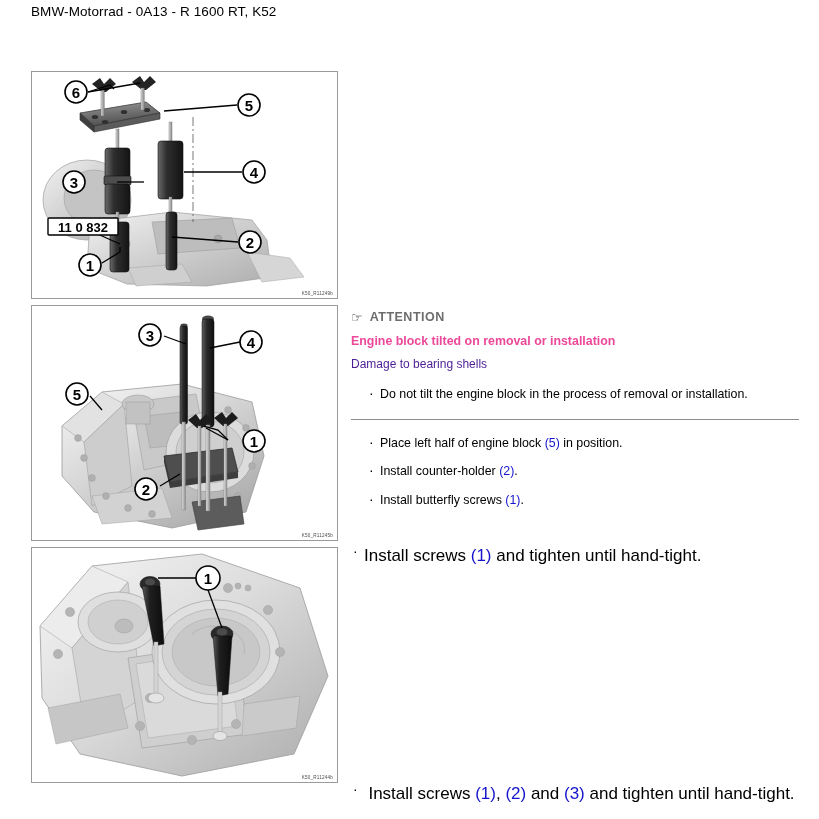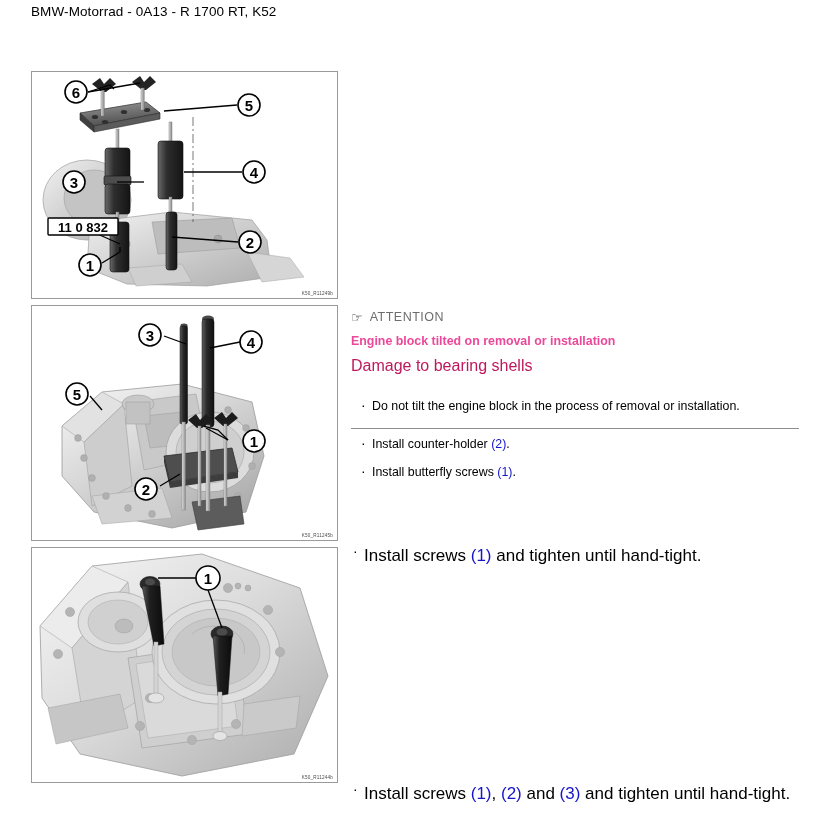--- a/index.html
+++ b/index.html
@@ -74,43 +74,43 @@
   .hand-icon {
     display: inline-block;
     line-height: 1;
     color: #3d3d3d;
     font-size: 13px;
   }
   .attention-label {
     font-size: 12.5px;
     color: #6d6d6d;
     letter-spacing: 0.5px;
-    font-weight: normal;
+    font-weight: bold;
   }
   .attention-title {
     font-size: 12.4px;
     font-weight: bold;
     color: #ec4899;
     margin-bottom: 9px;
   }
   .attention-sub {
-    font-size: 16px;
-    color: #be185d;
-    margin-bottom: 24px;
+    font-size: 12px;
+    color: #4c1d95;
+    margin-bottom: 10px;
   }
   .divider {
     border: 0;
     border-top: 1px solid #8e8e8e;
     margin: 6px 0 0 0;
     width: 100%;
   }
 
   ul.step-list {
     list-style: none;
-    margin: 8px;
+    margin: 16px;
     padding: 0;
   }
   ul.step-list li {
     position: relative;
     font-size: 12.4px;
     color: #000;
     padding-left: 13px;
     margin-bottom: 13px;
     line-height: 1.25;
   }
@@ -141,21 +141,21 @@
   }
   .step-line::before {
     content: "\00B7";
     position: absolute;
     left: 2px;
     top: -3px;
     font-size: 14px;
     color: #000;
   }
   .step-line.pos-mid { top: 546px; }
-  .step-line.pos-bottom { top: 784px; }
+  .step-line.pos-bottom { top: 784px; text-align: center; }
 
   
   .callout-circle { fill: #ffffff; stroke: #000000; stroke-width: 1.6; }
   .callout-text {
     font-family: "Liberation Sans", sans-serif;
     font-weight: bold;
     font-size: 15px;
     fill: #000000;
     text-anchor: middle;
     dominant-baseline: central;
@@ -167,21 +167,21 @@
     font-weight: bold;
     font-size: 13px;
     fill: #000000;
     text-anchor: middle;
     dominant-baseline: central;
   }
 </style>
 </head>
 <body>
 
-<div class="page-header">BMW-Motorrad - 0A13 - R 1700 RT, K52</div>
+<div class="page-header">BMW-Motorrad - 0A13 - R 1600 RT, K52</div>
 
 <div class="figure-column">
 
   <div class="figure-panel fig1">
     <svg class="figure-svg" viewBox="0 0 305 226" preserveAspectRatio="none">
       <defs>
         <linearGradient id="g1casting" x1="0" y1="0" x2="1" y2="1">
           <stop offset="0%" stop-color="#f2f2f2"></stop>
           <stop offset="45%" stop-color="#d2d2d2"></stop>
           <stop offset="100%" stop-color="#aeaeae"></stop>
@@ -483,20 +483,21 @@
 
   <div class="attention-sub">Damage to bearing shells</div>
 
   <ul class="step-list block-warning-steps">
       <li><span>Do not tilt the engine block in the process of removal or installation.</span></li>
     </ul>
 
   <hr class="divider">
 
   <ul class="step-list block-steps-a">
+      <li><span>Place left half of engine block </span><span class="ref">(5)</span><span> in position.</span></li>
       <li><span>Install counter-holder </span><span class="ref">(2)</span><span>.</span></li>
       <li><span>Install butterfly screws </span><span class="ref">(1)</span><span>.</span></li>
     </ul>
 </div>
 
 <div class="step-line pos-mid"><span>Install screws </span><span class="ref">(1)</span><span> and tighten until hand-tight.</span></div>
 
 <div class="step-line pos-bottom"><span>Install screws </span><span class="ref">(1)</span><span>, </span><span class="ref">(2)</span><span> and </span><span class="ref">(3)</span><span> and tighten until hand-tight.</span></div>
 
 </body></html>

